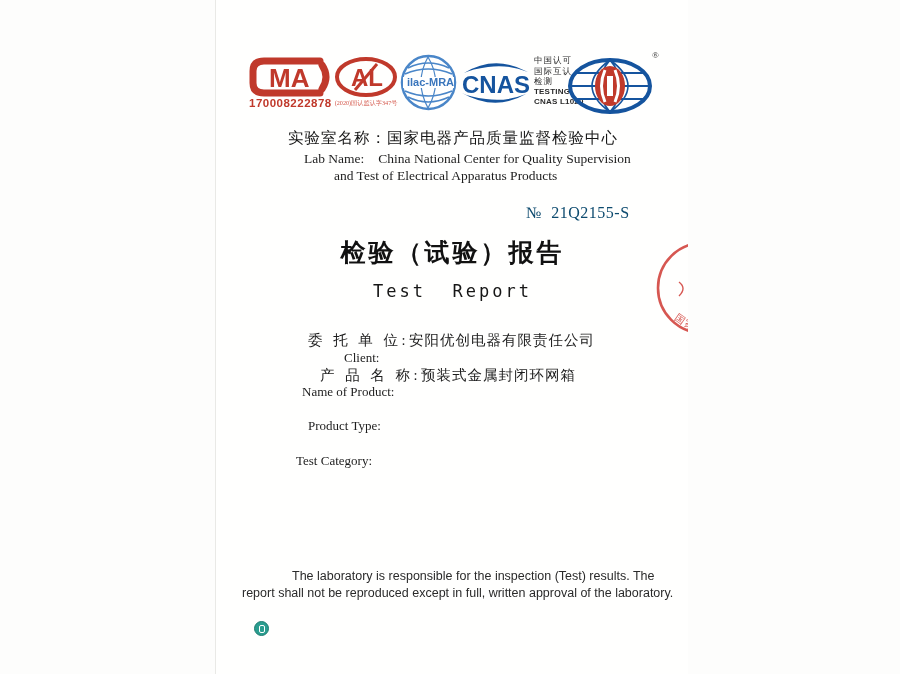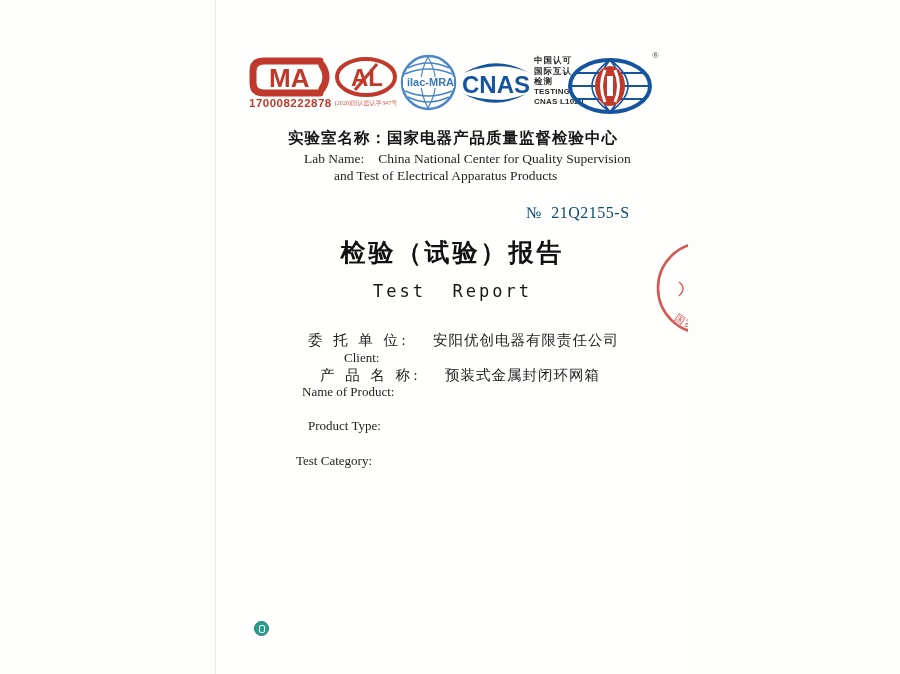--- a/index.html
+++ b/index.html
@@ -14,26 +14,26 @@
   .abs { position:absolute; }
 
   
   .logo-row { position:absolute; top:0; left:0; width:473px; height:120px; }
   .cma-num { position:absolute; left:33px; top:97px; font-family:"Liberation Sans",sans-serif;
              font-weight:bold; font-size:11.5px; color:#c0392b; letter-spacing:.5px; }
   .cal-cap { position:absolute; left:117px; top:99px; font-size:6.5px; color:#d4564a;
              transform:scale(.95); white-space:nowrap; }
   .cert-text { position:absolute; left:318px; top:55px; width:46px;
                font-family:"Liberation Sans",sans-serif; color:#2b2b2b; }
-  .cert-text .zh { font-size:8.5px; line-height:10.5px; font-weight:bold; letter-spacing:1px; }
+  .cert-text .zh { font-size:8.5px; line-height:10.5px; font-weight:normal; letter-spacing:1px; }
   .cert-text .en { font-size:8px; line-height:10px; font-weight:bold; letter-spacing:.2px; white-space:nowrap; }
   .reg-mark { position:absolute; left:436px; top:50px; font-size:9px; color:#2b2b2b; }
 
   
-  .lab-zh { position:absolute; left:72px; top:128px; font-size:15.5px; font-weight:bold;
+  .lab-zh { position:absolute; left:72px; top:128px; font-size:15.5px; font-weight:normal;
             letter-spacing:1px; color:#161616; font-family:"Liberation Sans",sans-serif; }
   .lab-en1 { position:absolute; left:88px; top:151px; font-size:13.5px; color:#1d1d1d; }
   .lab-en1 .gap { display:inline-block; width:14px; }
   .lab-en2 { position:absolute; left:118px; top:168px; font-size:13.5px; color:#1d1d1d; }
 
   
   .report-no { position:absolute; left:310px; top:204px; font-size:16px; color:#0c4a6e; }
   .report-no .val { margin-left:10px; letter-spacing:.5px; }
 
   
@@ -42,22 +42,22 @@
               letter-spacing:3px; color:#111; }
   .title-en { position:absolute; left:0; top:281px; width:473px; text-align:center;
               font-family:"DejaVu Sans Mono",monospace; font-size:17px; letter-spacing:3px;
               color:#161616; white-space:pre; }
 
   
   .stamp { position:absolute; left:437px; top:238px; width:100px; height:100px; opacity:.85; }
 
   
   .field-zh { position:absolute; font-size:14.5px; color:#1d1d1d; white-space:nowrap; }
-  .field-zh .lbl { letter-spacing:3.5px; margin-right:8px; }
-  .field-zh .val { letter-spacing:1px;margin-left:16px; }
+  .field-zh .lbl { letter-spacing:3.5px; margin-right:0; }
+  .field-zh .val { letter-spacing:1px; }
   .field-en { position:absolute; font-size:13px; color:#1d1d1d; white-space:nowrap; }
 
   
   .stmt-zh { position:absolute; left:28px; top:524px; width:404px; font-size:13.5px;
              line-height:23px; text-indent:26px; color:#1d1d1d; letter-spacing:.5px; }
   .stmt-en { position:absolute; left:26px; top:568px; width:432px;
              font-family:"Liberation Sans",sans-serif; font-size:12.5px; line-height:17px;
              text-indent:50px; color:#2a2a2a; }
 
   
@@ -157,19 +157,20 @@
 
     <div class="field-zh" style="left:104px; top:366px;">
       <span class="lbl">产 品 名 称:</span><span class="val">预装式金属封闭环网箱</span>
     </div>
     <div class="field-en" style="left:86px; top:384px;">Name of Product:</div>
 
     <div class="field-en" style="left:92px; top:418px;">Product Type:</div>
 
     <div class="field-en" style="left:80px; top:453px;">Test Category:</div>
 
+    <div class="stmt-en">The laboratory is responsible for the inspection (Test) results. The report shall not be reproduced except in full, written approval of the laboratory.</div>
 
     <div class="badge">
       <div class="inner"></div>
     </div>
 
   </div>
 </div>
 
 </body></html>

